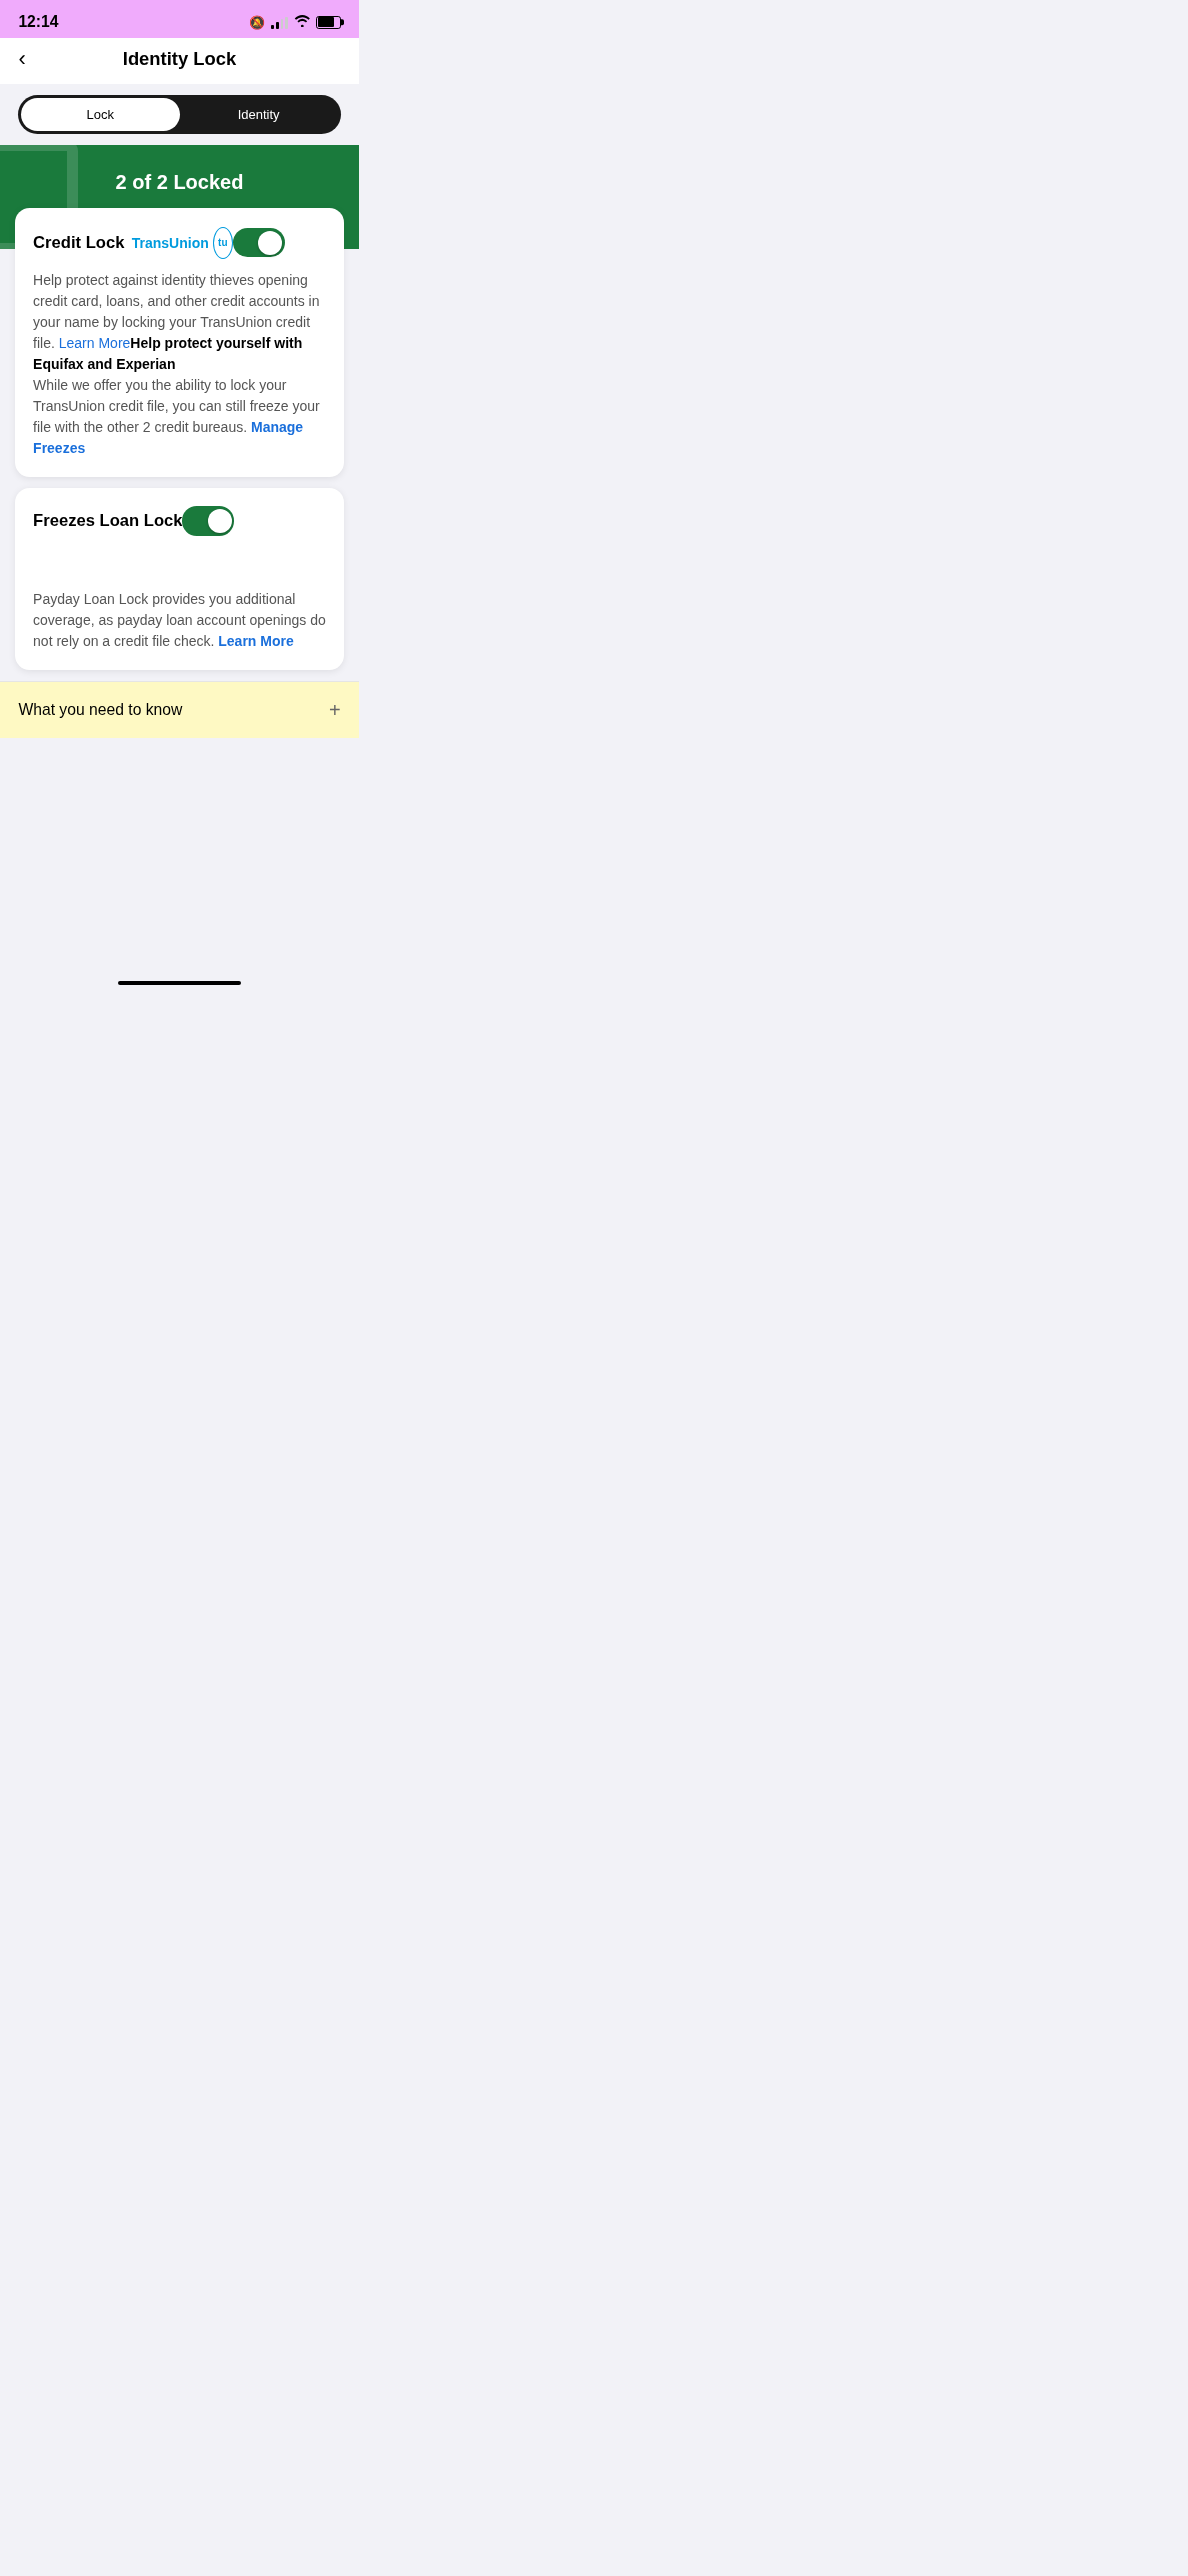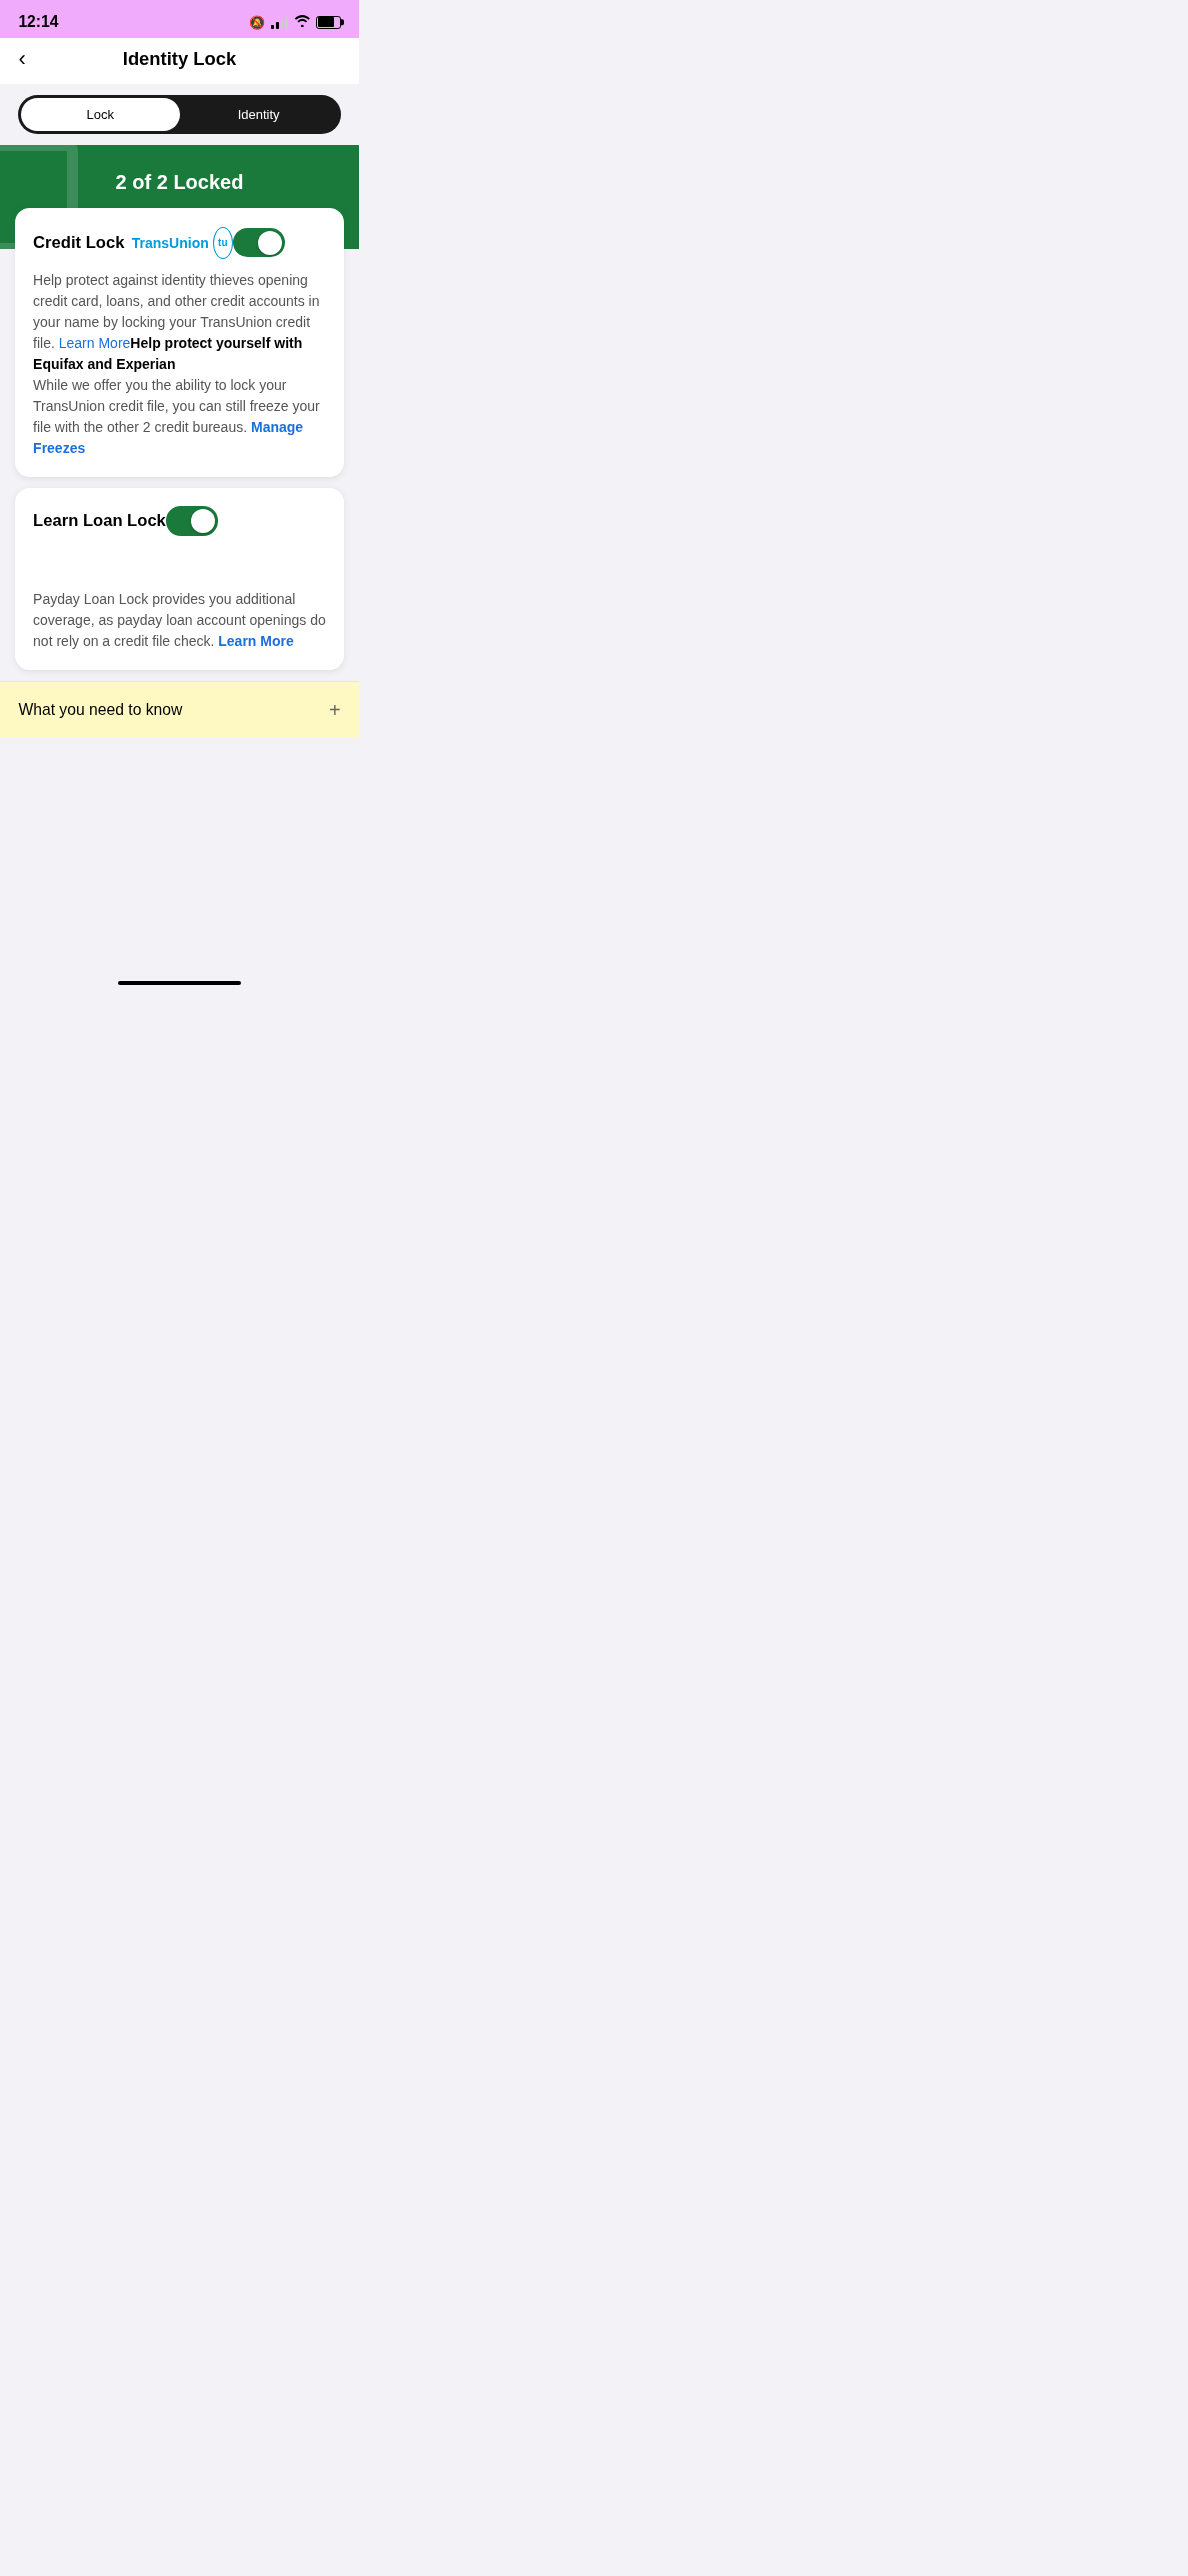--- a/index.html
+++ b/index.html
@@ -381,21 +381,21 @@
     <div class="card-body">
       <span>Help protect against identity thieves opening credit card, loans, and other credit accounts in your name by locking your TransUnion credit file.</span>
       <span> </span><span class="link-blue">Learn More</span><span class="bold-text">Help protect yourself with Equifax and Experian</span>
       <br><span>While we offer you the ability to lock your TransUnion credit file, you can still freeze your file with the other 2 credit bureaus.</span>
       <span> </span><span class="link-blue-bold">Manage Freezes</span>
     </div>
   </div>
 
   <div class="card">
     <div class="card-header">
-      <span class="card-title">Learn Loan Lock</span>
+      <span class="card-title">Freezes Loan Lock</span>
       <div class="toggle">
         <div class="toggle-knob"></div>
       </div>
     </div>
     <div class="card-body">
       <br><br>
       <span>Payday Loan Lock provides you additional coverage, as payday loan account openings do not rely on a credit file check.</span>
       <span> </span><span class="link-blue-bold">Learn More</span>
     </div>
   </div>

